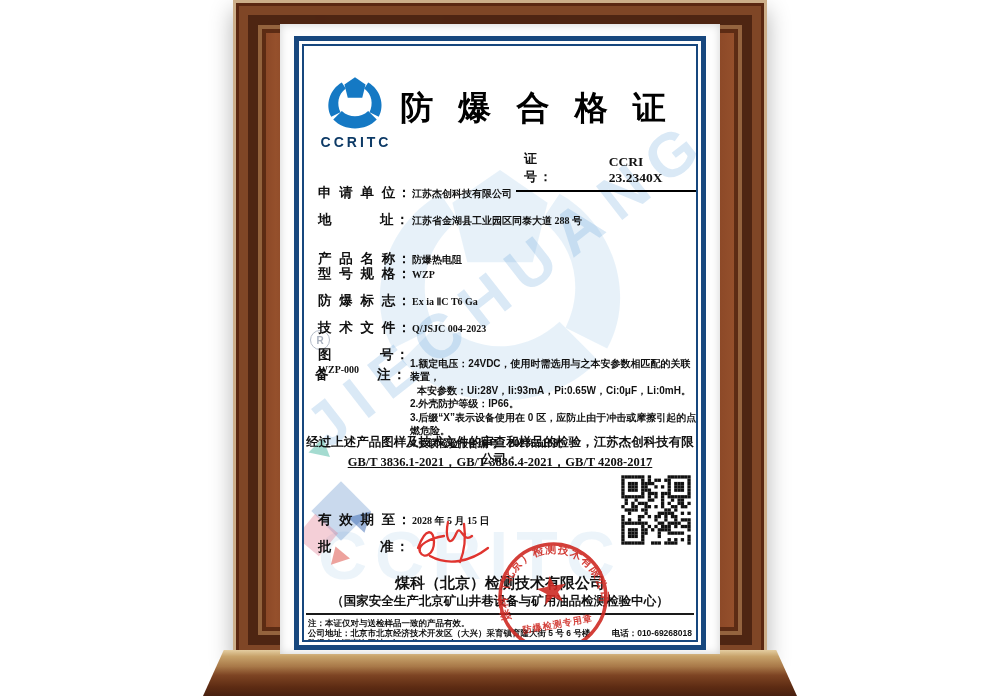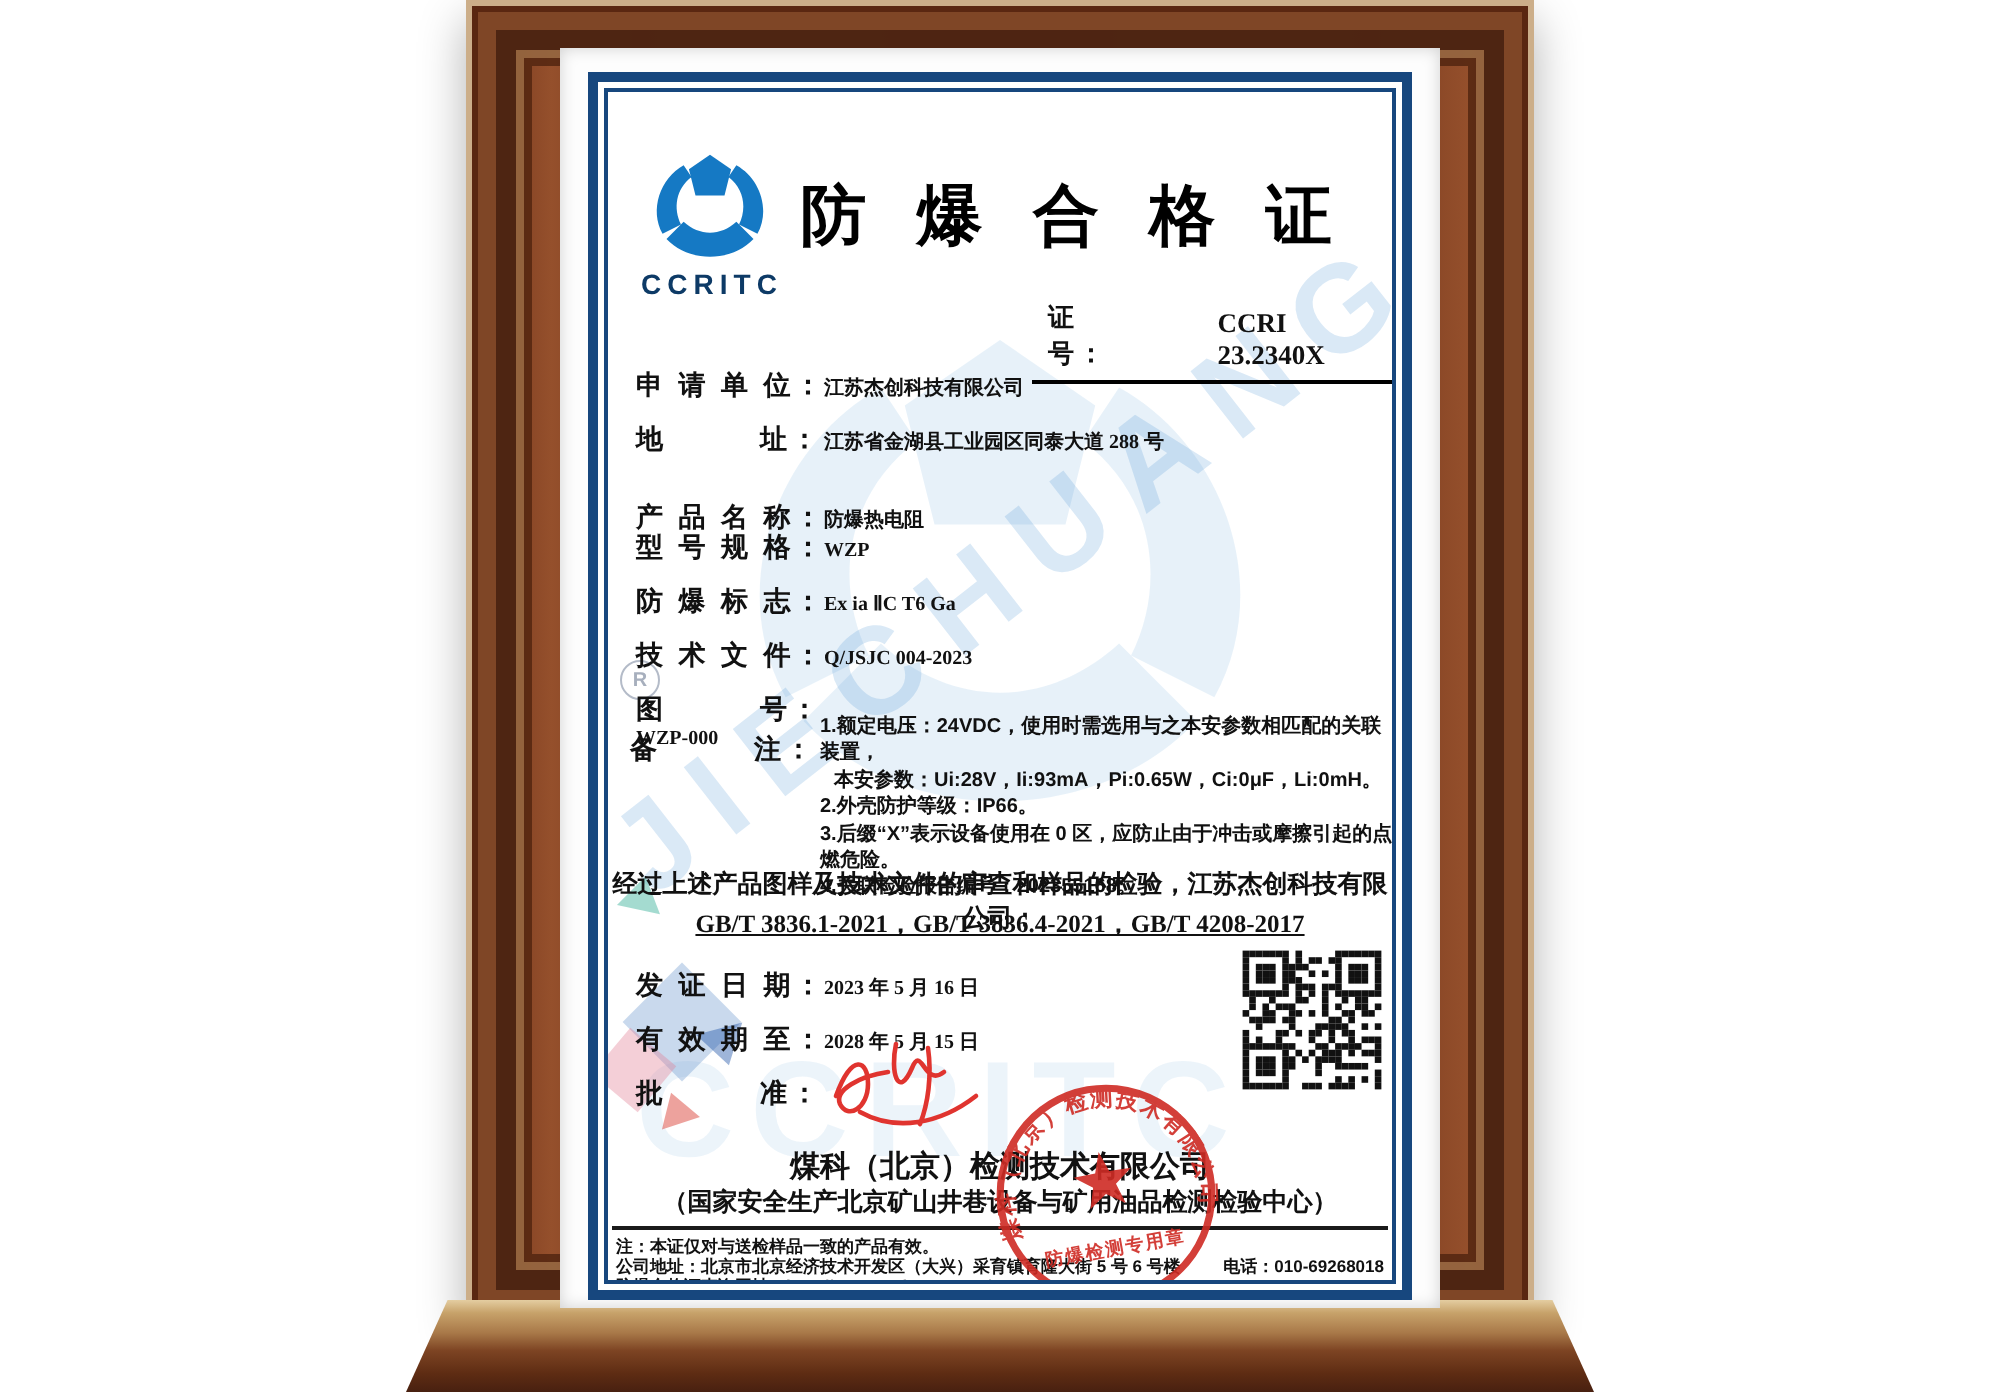--- a/index.html
+++ b/index.html
@@ -131,24 +131,20 @@
       <div>1.额定电压：24VDC，使用时需选用与之本安参数相匹配的关联装置，</div>
       <div class="indent">本安参数：Ui:28V，Ii:93mA，Pi:0.65W，Ci:0μF，Li:0mH。</div>
       <div>2.外壳防护等级：IP66。</div>
       <div>3.后缀“X”表示设备使用在 0 区，应防止由于冲击或摩擦引起的点燃危险。</div>
       <div>4.关联检验报告编号：202355168。</div>
     </div>
 
     <div class="statement" style="top:388px;font-size:12.5px;">经过上述产品图样及技术文件的审查和样品的检验，江苏杰创科技有限公司：</div>
     <div class="statement" style="top:408px;font-size:12.5px;font-family:'Liberation Serif',serif;text-decoration:underline;">GB/T 3836.1-2021，GB/T 3836.4-2021，GB/T 4208-2017</div>
 
-    <div class="row" style="left:14px;top:438px;">
-      <span class="lbl">发 证 日 期：</span>
-      <span class="val">2023 年 5 月 16 日</span>
-    </div>
     <div class="row" style="left:14px;top:465px;">
       <span class="lbl">有 效 期 至：</span>
       <span class="val">2028 年 5 月 15 日</span>
     </div>
     <div class="row" style="left:14px;top:492px;">
       <span class="lbl">批　　　准：</span>
       <span class="val"></span>
     </div>
 
     <svg class="abs sig" style="left:100px;top:468px;" width="110" height="56" viewBox="0 0 110 56">

